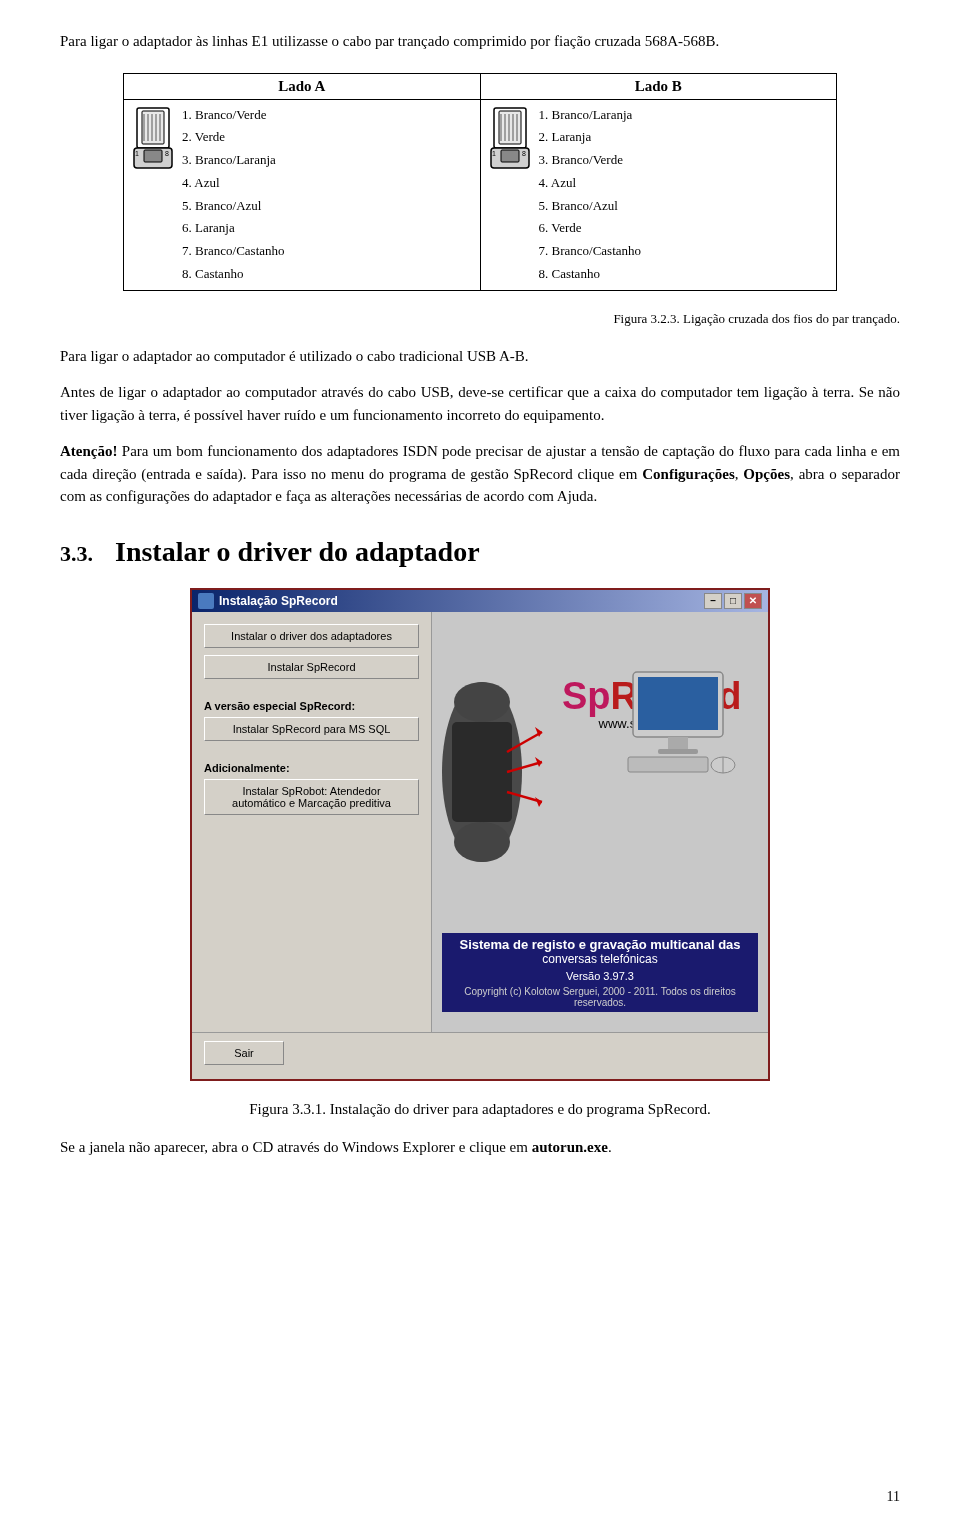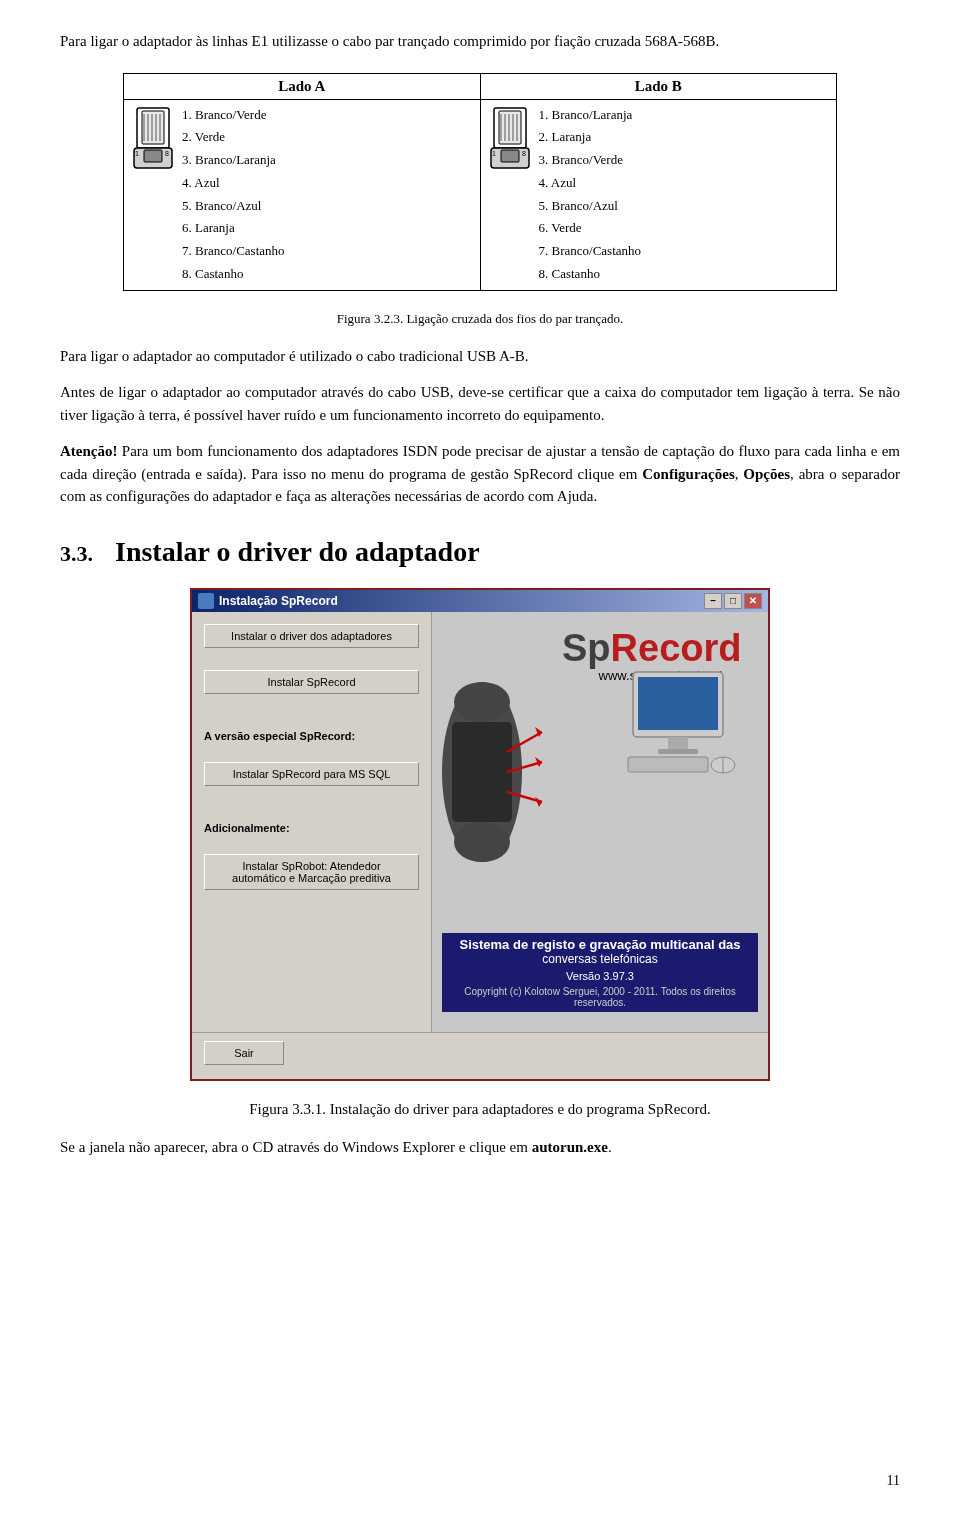--- a/index.html
+++ b/index.html
@@ -52,21 +52,21 @@
     }
     .rj45-icon {
       display: inline-block;
       margin-top: 2px;
     }
     .rj45-icon svg {
       display: block;
     }
 
     .figure-caption {
-      text-align: center;
+      text-align: right;
       font-size: 13px;
       margin-top: 8px;
       margin-bottom: 18px;
     }
 
     .paragraph {
       text-align: justify;
       margin-bottom: 14px;
       line-height: 1.5;
     }
@@ -153,21 +153,21 @@
       display: flex;
       height: 420px;
     }
     .installer-left {
       width: 240px;
       background: #d4d0c8;
       padding: 12px;
       border-right: 1px solid #999;
       display: flex;
       flex-direction: column;
-      gap: 16px;
+      gap: 1px;
     }
     .installer-right {
       flex: 1;
       background: #c8c8c8;
       position: relative;
       overflow: hidden;
     }
     .installer-btn {
       background: #d4d0c8;
       border: 1px solid #888;
@@ -196,21 +196,22 @@
     .sprecord-logo {
       font-size: 38px;
       font-weight: bold;
       color: #000;
       font-family: Arial, sans-serif;
       display: flex;
       align-items: baseline;
       gap: 0;
     }
     .sp-part {
-      color: #404040;
+      color: #be185d;
+      margin-top: 48px;
     }
     .record-part {
       color: #b91c1c;
     }
     .sprecord-url {
       font-size: 13px;
       color: #000;
       margin-top: -2px;
     }
     .computer-img {
@@ -258,21 +259,21 @@
 
     .figure-caption-center {
       text-align: center;
       font-size: 15px;
       margin-top: 8px;
       margin-bottom: 18px;
     }
 
     .page-number {
       position: absolute;
-      bottom: 26px;
+      bottom: 10px;
       right: 60px;
       font-size: 14px;
     }
 
     .closing-paragraph {
       text-align: justify;
       margin-bottom: 14px;
       line-height: 1.5;
       margin-top: 0;
     }

